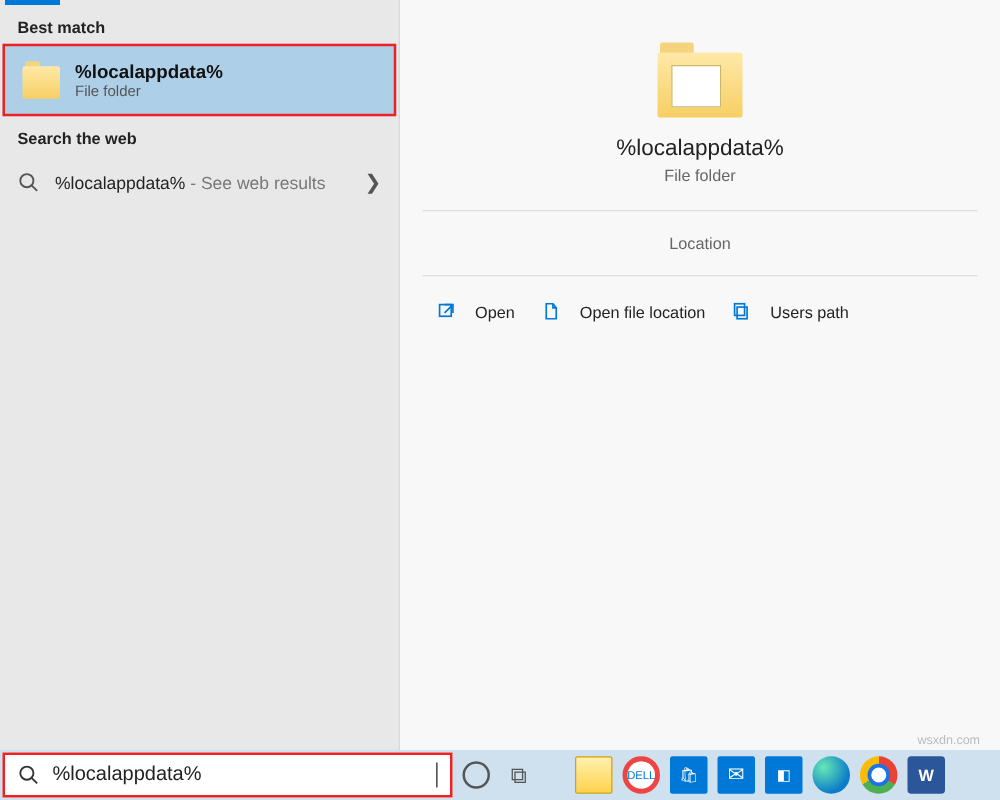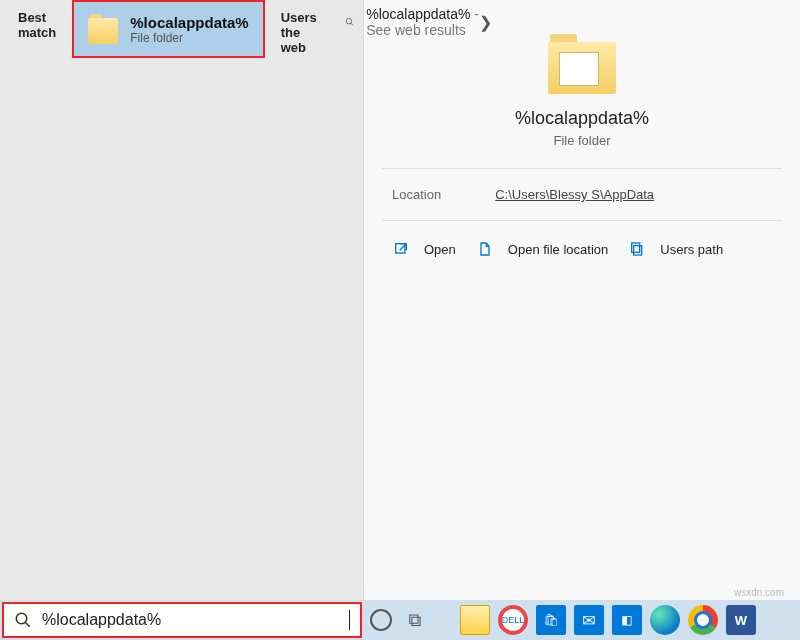--- a/index.html
+++ b/index.html
@@ -1,39 +1,39 @@
 <!DOCTYPE html>
 <html><head>
 <meta charset="utf-8">
 <style>
   * { box-sizing: border-box; margin: 0; padding: 0; font-family: "Segoe UI", Arial, sans-serif; }
   html, body { width: 800px; height: 640px; overflow: hidden; background: #fff; }
   .app { display: flex; flex-direction: column; width: 800px; height: 640px; position: relative; }
   .main { display: flex; flex: 1; min-height: 0; }
-  .left-pane { width: 364px; background: #e8e8e8; border-right: 1px solid #d8d8d8; display: flex; flex-direction: row; position: relative; }
+  .left-pane { width: 320px; background: #e8e8e8; border-right: 1px solid #d8d8d8; display: flex; flex-direction: column; position: relative; }
   .right-pane { flex: 1; background: #f8f8f8; display: flex; flex-direction: column; }
   .tab-underline { height: 4px; width: 44px; background: #0078d7; margin-left: 4px; }
   .section-heading { font-size: 13px; font-weight: 600; color: #222; padding: 10px 14px 6px; }
   .result-row { display: flex; align-items: center; height: 58px; padding: 0 14px; gap: 12px; }
   .result-row.selected { background: #aecfe8; border: 2px solid #e22; margin: 0 2px; }
   .result-texts { display: flex; flex-direction: column; }
   .result-title { font-size: 15px; font-weight: 600; color: #111; }
   .result-sub { font-size: 12px; color: #555; }
   .folder-sm { width: 30px; height: 30px; position: relative; }
   .web-row { display: flex; align-items: center; justify-content: space-between; height: 44px; padding: 0 14px; }
   .web-left { display: flex; align-items: center; gap: 12px; justify-content: center; }
   .web-text { font-size: 14px; color: #222; }
   .web-sub { color: #777; }
   .chevron { font-size: 16px; color: #555; }
   .preview-top { display: flex; flex-direction: column; align-items: center; padding: 34px 0 20px; }
   .folder-lg { width: 68px; height: 60px; position: relative; margin-bottom: 14px; }
   .preview-title { font-size: 18px; color: #222; margin-bottom: 4px; }
   .preview-sub { font-size: 13px; color: #666; }
   .sep { height: 1px; background: #ddd; margin: 0 18px; }
-  .prop-row { display: flex; align-items: center; padding: 18px 28px; gap: 54px; }
+  .prop-row { display: flex; align-items: center; padding: 18px 28px; gap: 54px; flex-direction: column; }
   .prop-label { font-size: 13px; color: #666; }
   .prop-value { font-size: 13px; color: #444; text-decoration: underline; }
   .actions { padding: 10px 18px; display: flex; flex-direction: row; }
   .action-row { display: flex; align-items: center; height: 36px; gap: 14px; padding: 0 10px; }
   .action-row span.lbl { font-size: 13px; color: #222; }
   .action-ico { width: 18px; height: 18px; display:flex; align-items:center; justify-content:center; color:#0078d7; }
   .taskbar { height: 40px; background: #cfe0ee; display: flex; align-items: center; position: relative; }
   .search-box { position: absolute; left: 2px; bottom: 2px; width: 360px; height: 36px; background: #fff; border: 2px solid #e22; display: flex; align-items: center; padding: 0 10px; gap: 10px; }
   .search-box input { border: none; outline: none; font-size: 16px; flex: 1; color: #222; background: transparent; }
   .caret { width: 1px; height: 20px; background: #222; }
@@ -74,21 +74,21 @@
               <div class="tab"></div>
               <div class="body"></div>
             </div>
         </div>
         <div class="result-texts">
           <div class="result-title">%localappdata%</div>
           <div class="result-sub">File folder</div>
         </div>
       </div>
 
-      <div class="section-heading">Users the web</div>
+      <div class="section-heading">Search the web</div>
 
       <div class="web-row">
         <div class="web-left">
           <svg class="search-ico" viewBox="0 0 24 24" fill="none" stroke="#555" stroke-width="2">
               <circle cx="10" cy="10" r="7"></circle>
               <line x1="15" y1="15" x2="21" y2="21"></line>
             </svg>
           <span class="web-text">
             <span>%localappdata%</span><span class="web-sub"> - See web results</span>
           </span>
@@ -106,21 +106,20 @@
             </div>
         </div>
         <div class="preview-title">%localappdata%</div>
         <div class="preview-sub">File folder</div>
       </div>
 
       <div class="sep"></div>
 
       <div class="prop-row">
         <span class="prop-label">Location</span>
-        <a class="prop-value">C:\Users\Blessy S\AppData</a>
       </div>
 
       <div class="sep"></div>
 
       <div class="actions">
         <div class="action-row">
           <span class="action-ico">
             <svg viewBox="0 0 24 24" width="16" height="16" fill="none" stroke="#0078d7" stroke-width="2">
                 <rect x="4" y="4" width="14" height="14"></rect>
                 <path d="M10 4 L20 4 L20 14"></path>

